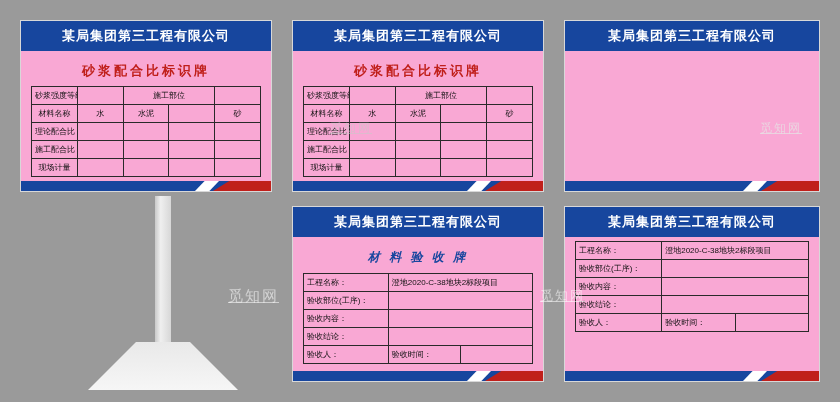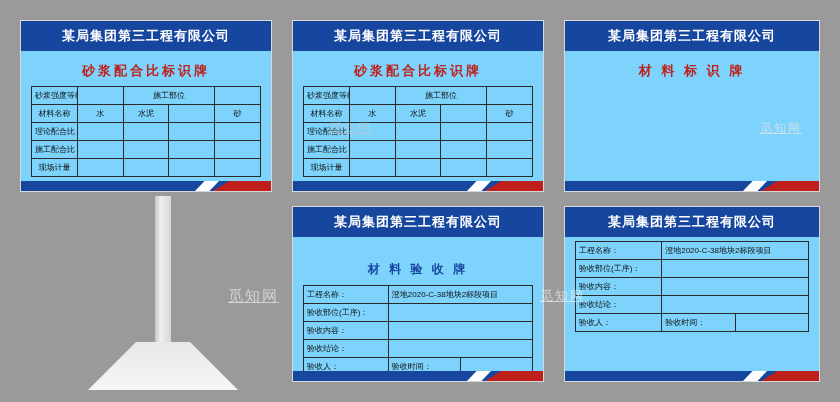--- a/index.html
+++ b/index.html
@@ -37,21 +37,21 @@
     top: 146px;
     width: 150px;
     height: 48px;
     background: linear-gradient(to bottom, #e9e9e9, #f6f6f6);
     clip-path: polygon(32% 0%, 68% 0%, 100% 100%, 0% 100%);
   }
 
   
   .board {
     position: absolute;
-    background: #7dd3fc;
+    background: #f9a8d4;
     box-sizing: border-box;
     border: 1px solid #d8d8d8;
     overflow: hidden;
   }
   .board-header {
     background: #17469e;
     color: #ffffff;
     text-align: center;
     font-weight: bold;
     letter-spacing: 1px;
@@ -119,21 +119,21 @@
 
   
   #board-mortar-1 { left: 20px;  top: 20px;  width: 252px; height: 172px; }
   #board-mortar-2 { left: 292px; top: 20px;  width: 252px; height: 172px; }
   #board-material-id { left: 564px; top: 20px; width: 256px; height: 172px; }
   #board-material-accept { left: 292px; top: 206px; width: 252px; height: 176px; }
   #board-construction-accept { left: 564px; top: 206px; width: 256px; height: 176px; }
 
   .hdr-lg { font-size: 13px; padding: 6px 0 6px 0; }
   .title-lg { font-size: 13px; margin: 7px 0 6px 0; }
-  .title-md { font-size: 12px; margin: 20px 0 7px 0; }
+  .title-md { font-size: 12px; margin: 8px 0 7px 0; font-style: italic; }
 
   
   .wm {
     position: absolute;
     color: rgba(255,255,255,0.55);
     font-size: 15px;
     letter-spacing: 2px;
     pointer-events: none;
     user-select: none;
     text-decoration: underline;
@@ -245,21 +245,20 @@
   </div>
   <div class="board-footer">
     <div class="white-wedge"></div>
     <div class="red-wedge"></div>
   </div>
 </div>
 
 <div class="board" id="board-material-id">
   <div class="board-header hdr-lg">某局集团第三工程有限公司</div>
   <div class="board-body">
-    <div class="board-title title-lg">材 料 标 识 牌</div>
   </div>
   <div class="board-footer">
     <div class="white-wedge"></div>
     <div class="red-wedge"></div>
   </div>
 </div>
 
 <div class="board" id="board-material-accept">
   <div class="board-header hdr-lg">某局集团第三工程有限公司</div>
   <div class="board-body">

